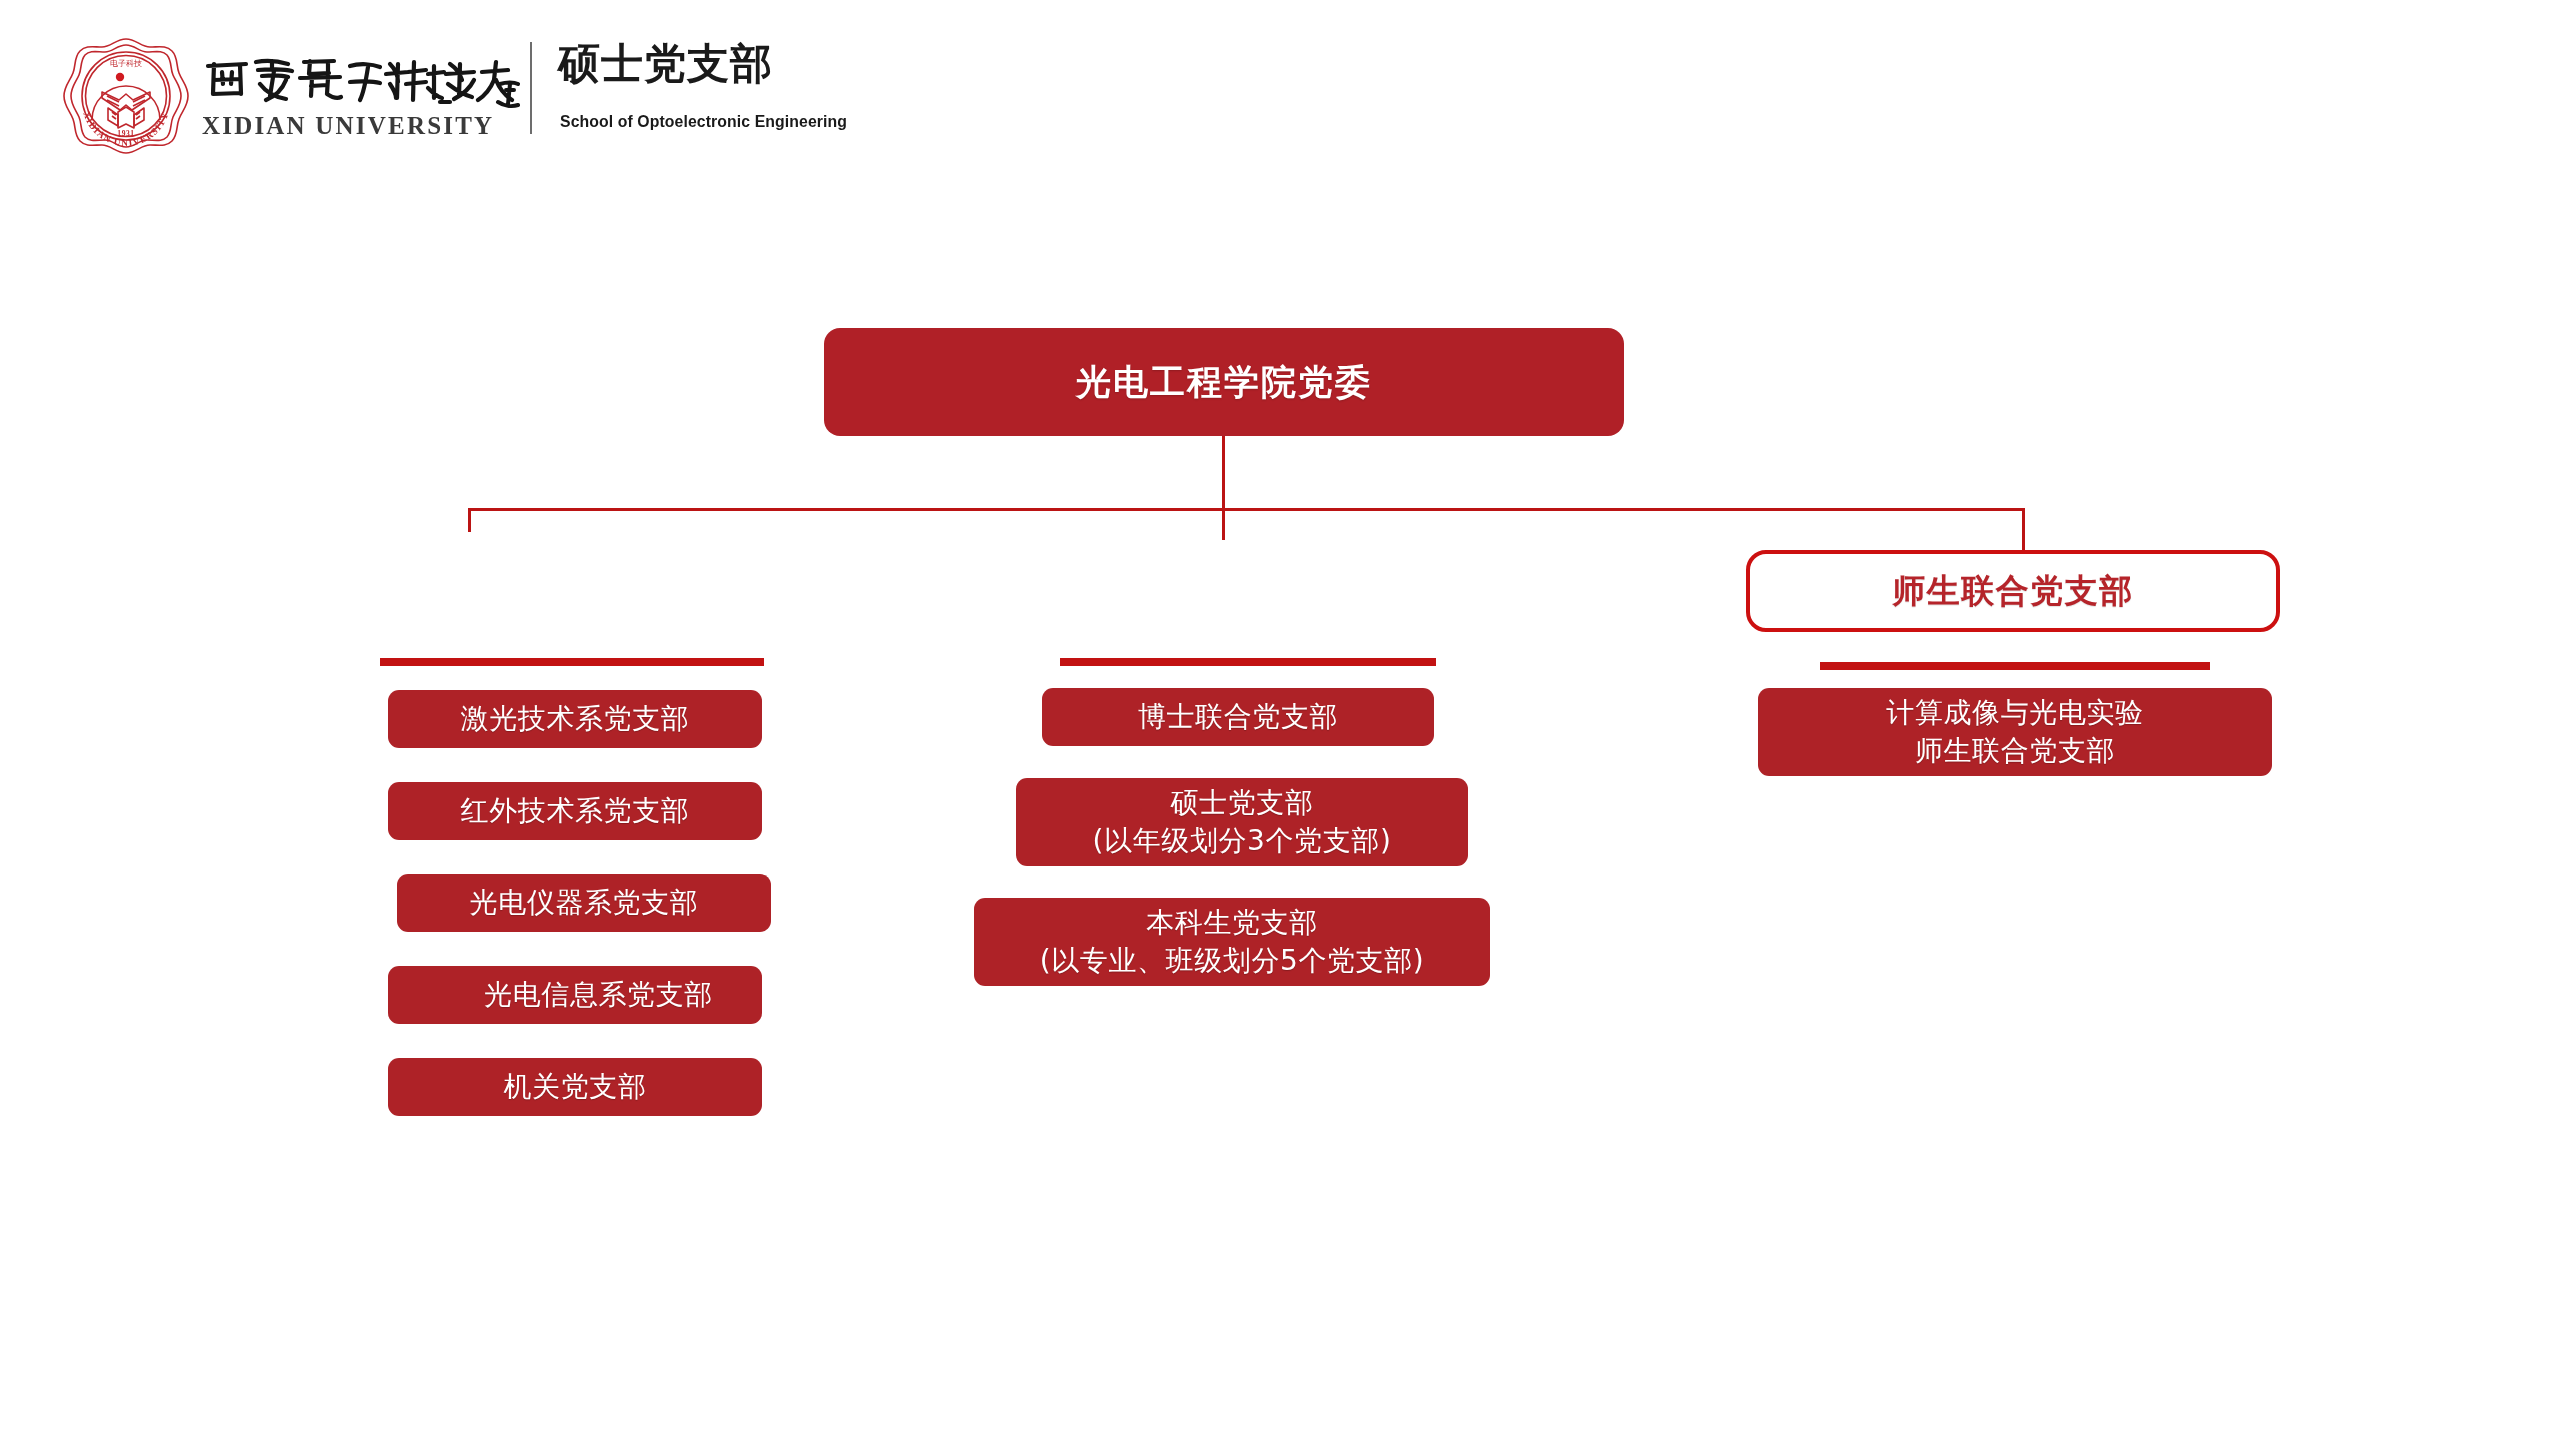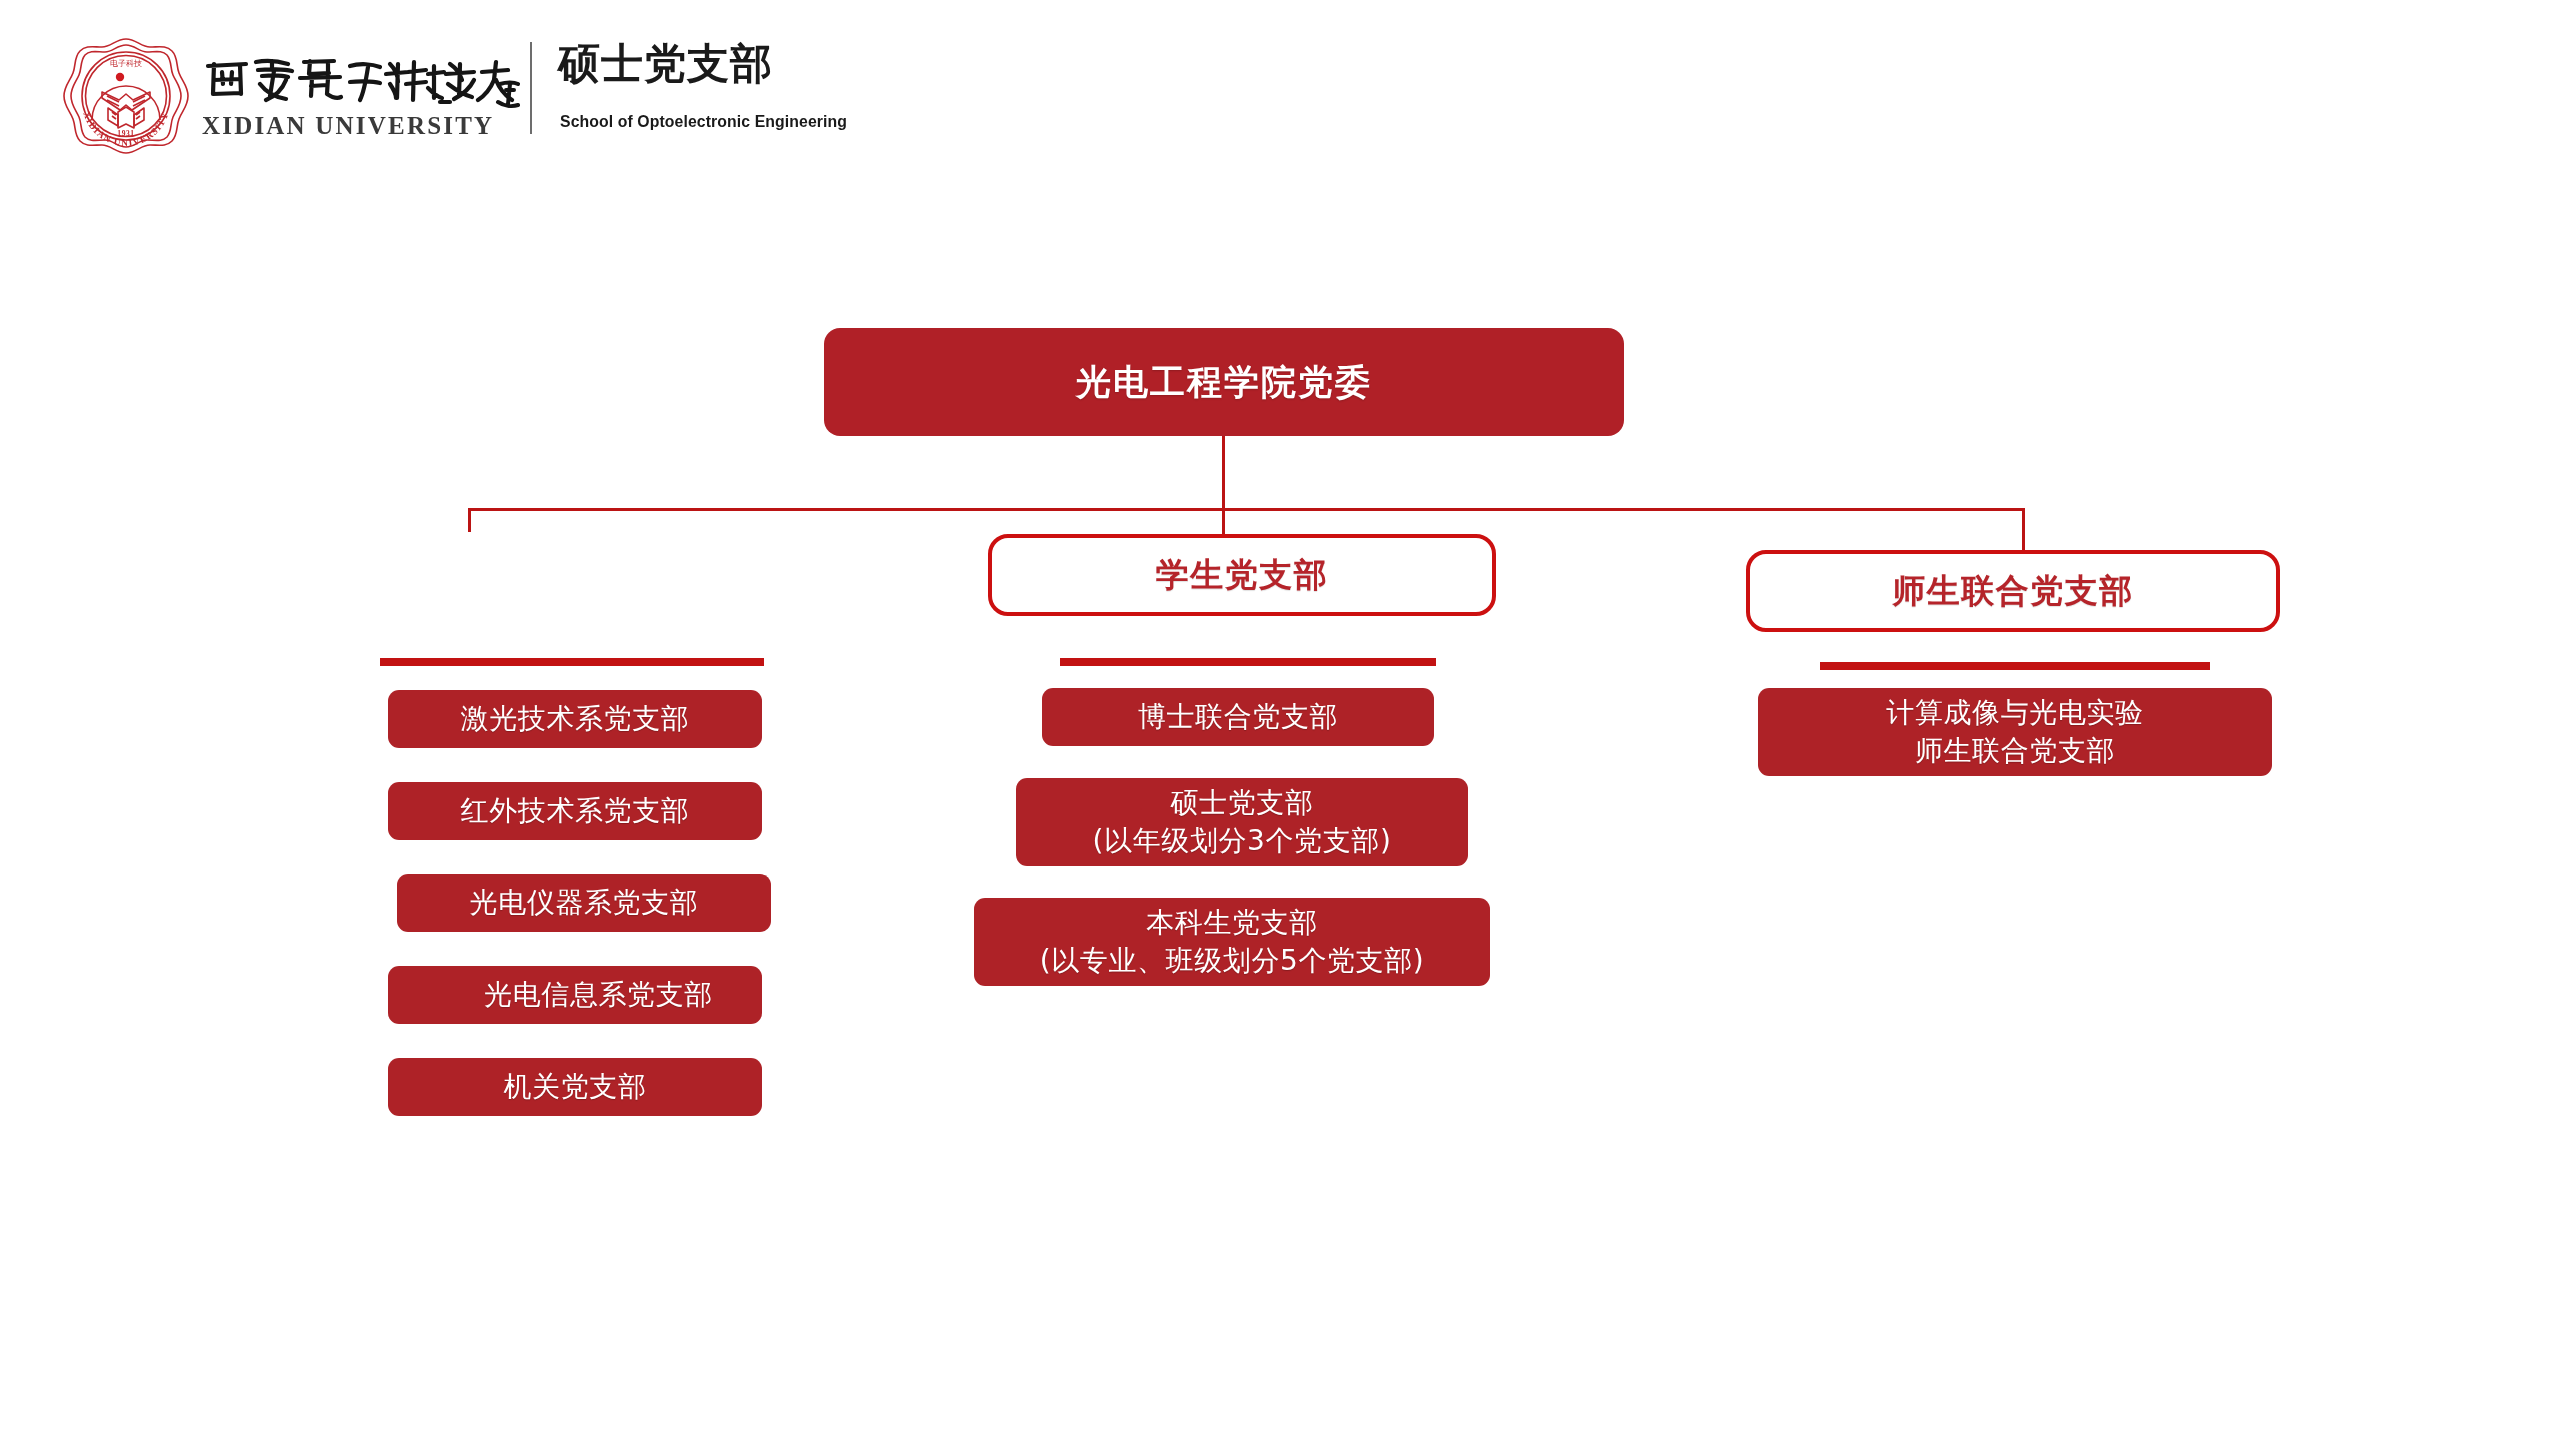--- a/index.html
+++ b/index.html
@@ -285,21 +285,20 @@
   <div class="node leaf" style="left:388px; top:690px; width:374px; height:58px;">激光技术系党支部</div>
 
   <div class="node leaf" style="left:388px; top:782px; width:374px; height:58px;">红外技术系党支部</div>
 
   <div class="node leaf" style="left:397px; top:874px; width:374px; height:58px;">光电仪器系党支部</div>
 
   <div class="node leaf" style="left:388px; top:966px; width:374px; height:58px;padding-left:47px;">光电信息系党支部</div>
 
   <div class="node leaf" style="left:388px; top:1058px; width:374px; height:58px;">机关党支部</div>
 
-  <div class="node branch" style="left:988px; top:534px; width:508px; height:82px;">学生党支部</div>
 
   <div class="sep-bar" style="left:1060px; top:658px; width:376px;"></div>
 
   <div class="node leaf" style="left:1042px; top:688px; width:392px; height:58px;">博士联合党支部</div>
 
   <div class="node leaf" style="left:1016px; top:778px; width:452px; height:88px;">硕士党支部
 (以年级划分3个党支部)</div>
 
   <div class="node leaf" style="left:974px; top:898px; width:516px; height:88px;">本科生党支部
 (以专业、班级划分5个党支部)</div>

